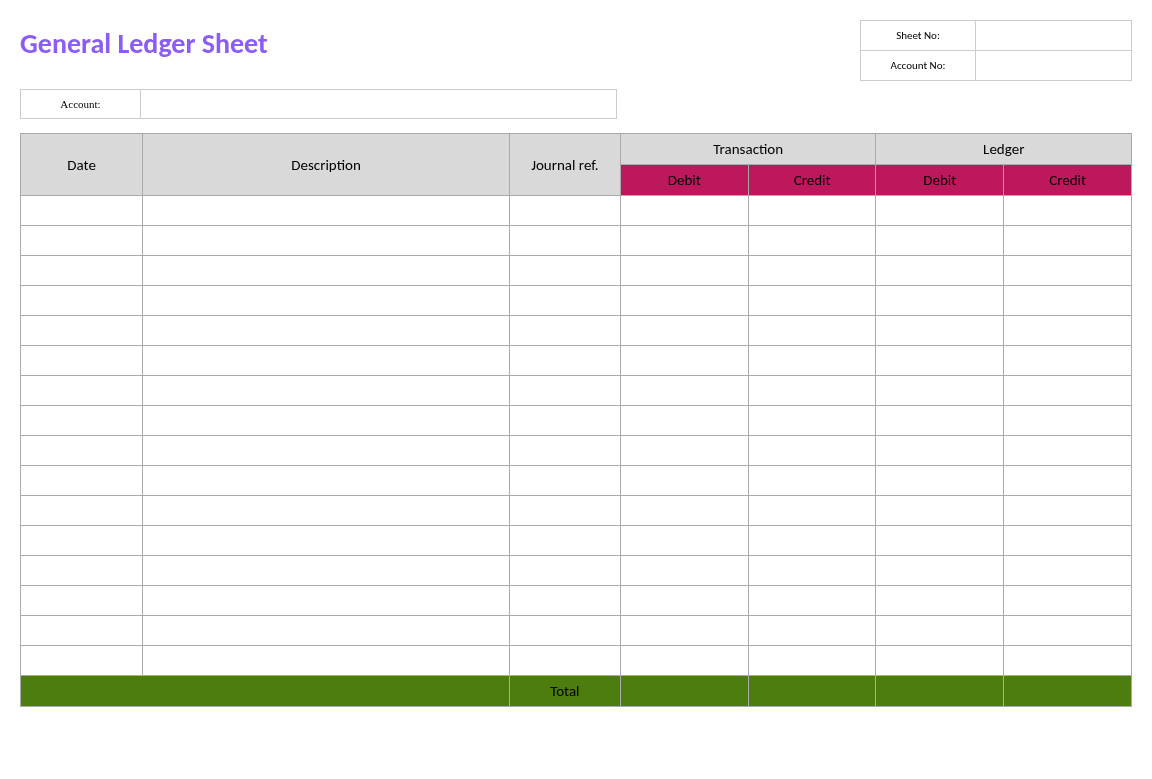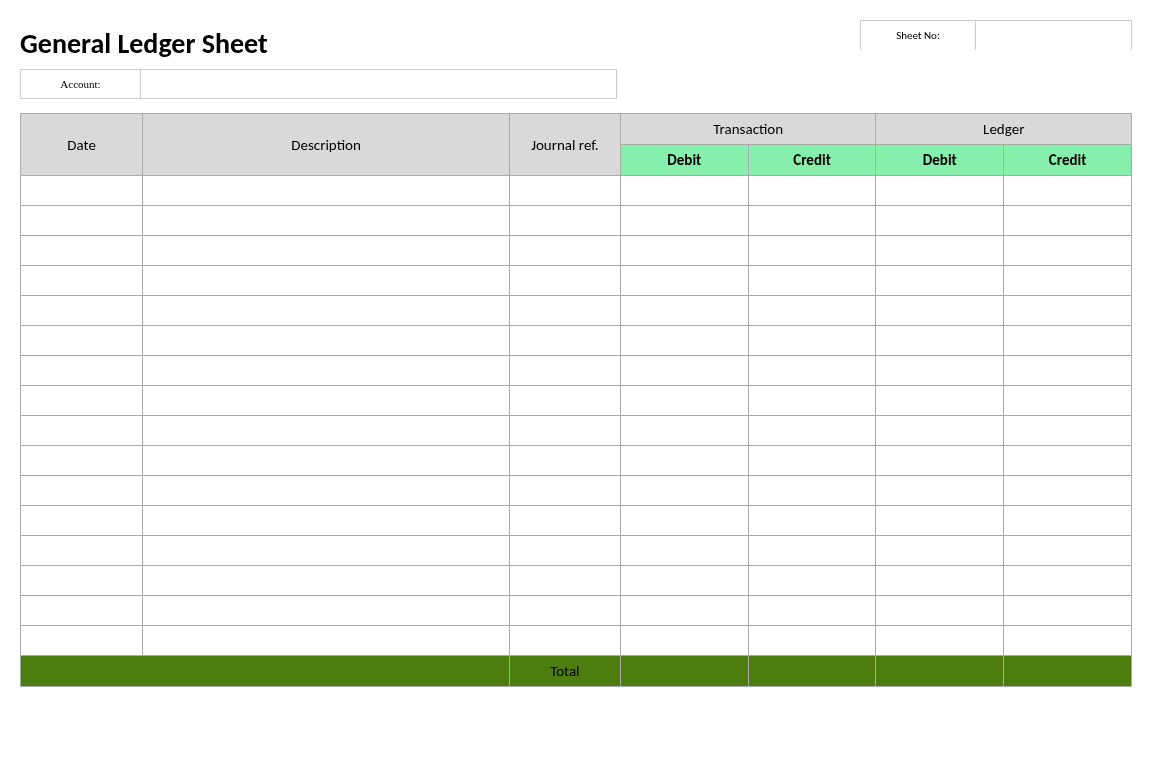--- a/index.html
+++ b/index.html
@@ -15,21 +15,21 @@
     }
     .header-row {
       display: flex;
       justify-content: space-between;
       align-items: flex-start;
       margin-bottom: 8px;
     }
     .title {
       font-size: 28px;
       font-weight: bold;
-      color: #000000;
+      color: #8b5cf6;
       margin-top: 6px;
     }
     .info-box {
       display: flex;
       border: 1px solid #ccc;
     }
     .info-box-label {
       padding: 8px 18px;
       border-right: 1px solid #ccc;
       font-size: 11px;
@@ -79,42 +79,45 @@
       padding: 6px 8px;
       font-size: 15px;
       height: 30px;
       font-weight: normal;
       text-align: center;
     }
     thead th {
       background: #d9d9d9;
     }
     .subheader th {
-      background: #86efac;
-      font-weight: bold;
+      background: #be185d;
     }
     tbody td {
       background: #fff;
     }
     .total-row td {
       background: #4d7c0f;
     }
     .col-date { width: 11%; }
     .col-desc { width: 33%; }
     .col-jref { width: 10%; }
     .col-dc { width: 11.5%; }
   </style>
 </head>
 <body>
 
 <div class="header-row">
   <h1 class="title">General Ledger Sheet</h1>
   <div class="right-info">
     <div class="info-box info-small">
       <div class="info-box-label">Sheet No:</div>
+      <div class="info-box-value"></div>
+    </div>
+    <div class="info-box info-small">
+      <div class="info-box-label">Account No:</div>
       <div class="info-box-value"></div>
     </div>
   </div>
 </div>
 
 <div class="second-row">
   <div class="account-box">
     <div class="info-box-label">Account:</div>
     <div class="info-box-value"></div>
   </div>

